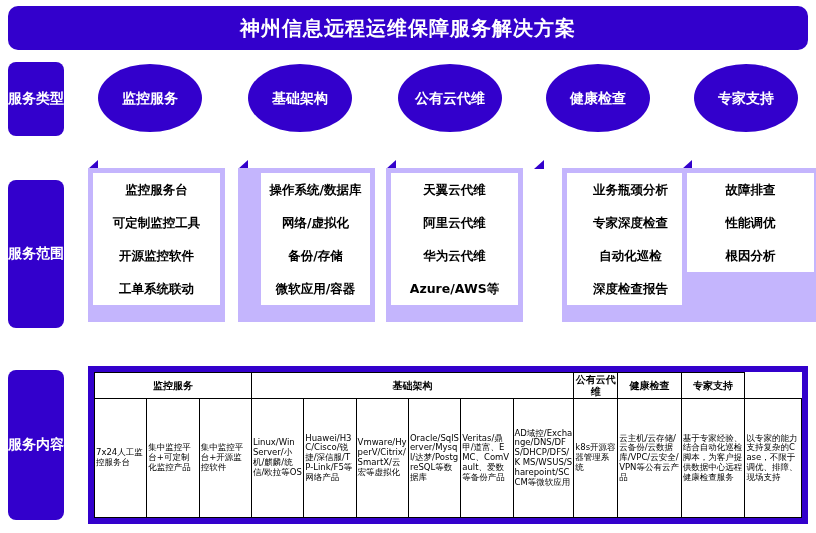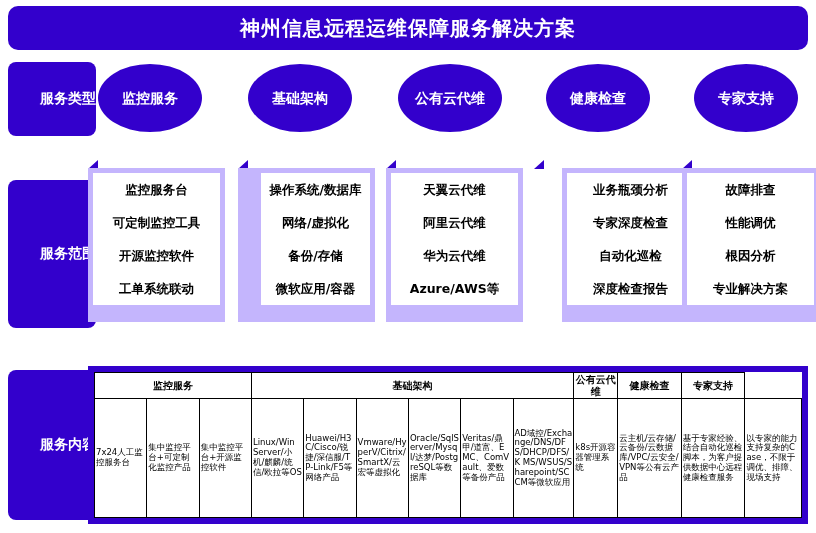--- a/index.html
+++ b/index.html
@@ -45,21 +45,20 @@
     background: #3300CC;
     border-radius: 8px;
     color: #ffffff;
     font-size: 14px;
     font-weight: bold;
     display: flex;
     align-items: center;
     justify-content: center;
     text-align: center;
     line-height: 1.25;
-    padding-left: 32px;
   }
   #rowlabel-0 { top: 62px;  height: 74px; }
   #rowlabel-1 { top: 180px; height: 148px; }
   #rowlabel-2 { top: 370px; height: 150px; }
 
   
   .ellipse {
     position: absolute;
     top: 64px;
     width: 104px;
@@ -210,21 +209,20 @@
   <div class="scope-col" id="scope-3">
     <div class="scope-cell">业务瓶颈分析</div>
     <div class="scope-cell">专家深度检查</div>
     <div class="scope-cell">自动化巡检</div>
     <div class="scope-cell">深度检查报告</div>
   </div>
   <div class="scope-col" id="scope-4">
     <div class="scope-cell">故障排查</div>
     <div class="scope-cell">性能调优</div>
     <div class="scope-cell">根因分析</div>
-    <div class="scope-cell">专业解决方案</div>
   </div>
 
   <div class="content-panel">
     <table class="content-table">
       <colgroup>
         <col style="width:7.4%">
           <col style="width:7.4%">
           <col style="width:7.4%">
         <col style="width:7.4%">
           <col style="width:7.4%">

